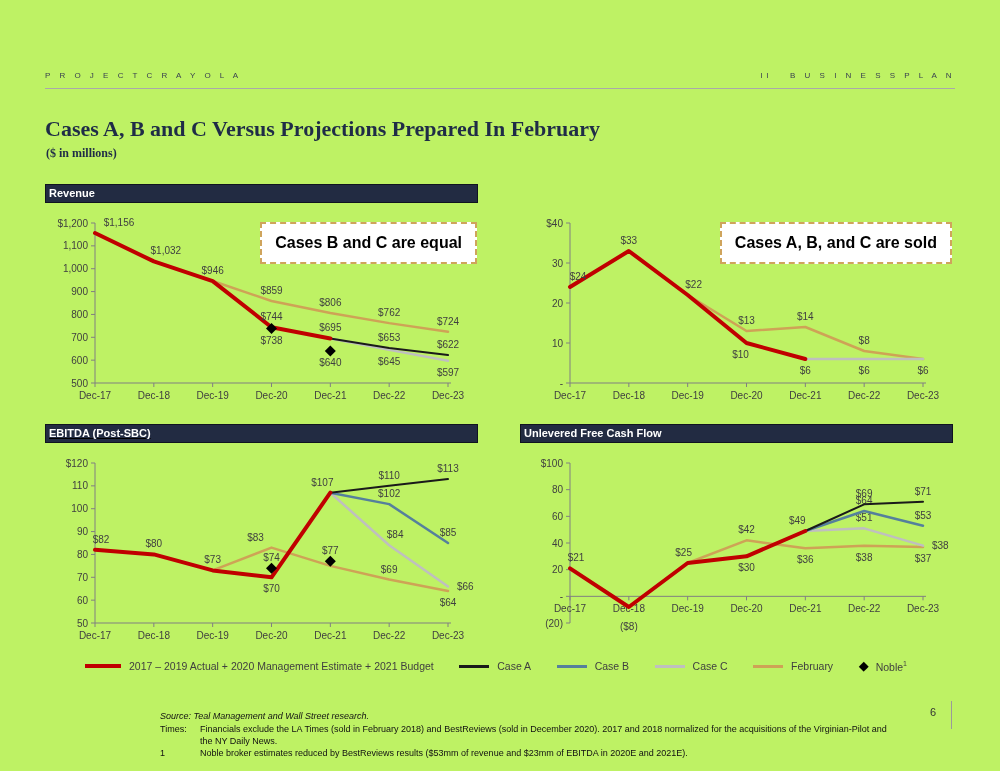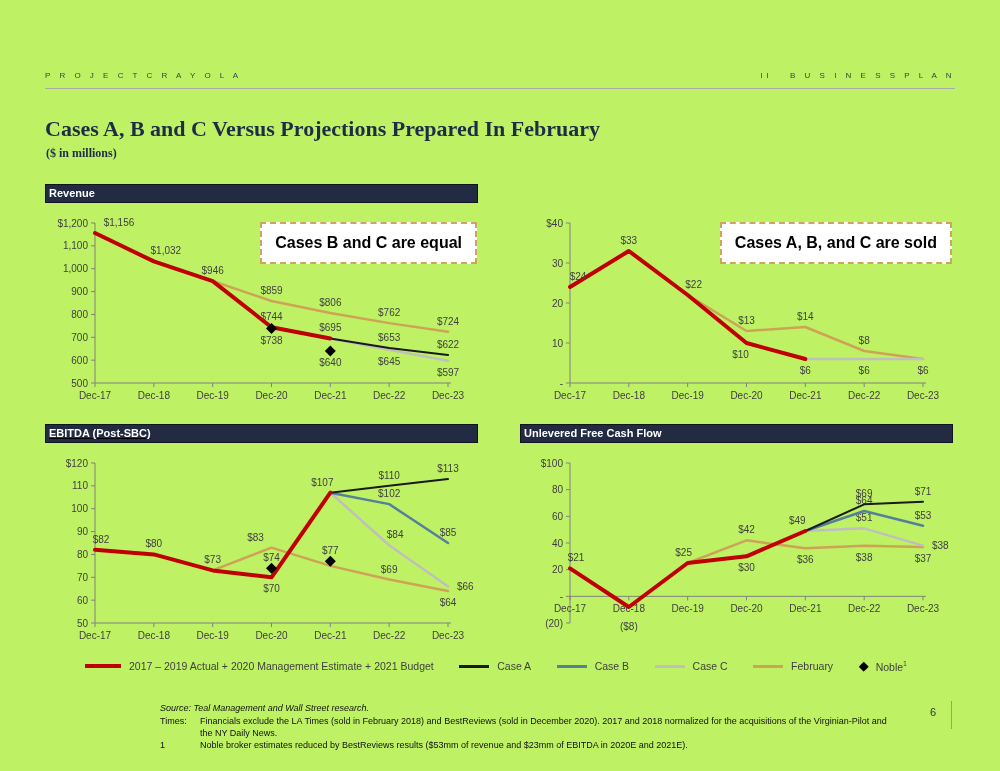--- a/index.html
+++ b/index.html
@@ -25,21 +25,21 @@
            padding:10px 13px;font-size:16px;font-weight:bold;color:#000;z-index:3;}
   
   .legend{position:absolute;left:85px;top:660px;width:822px;display:flex;
           justify-content:space-between;align-items:center;}
   .litem{display:flex;align-items:center;font-size:10.5px;color:#3f3f3f;white-space:nowrap;}
   .lswatch{display:inline-block;margin-right:8px;}
   .ldiamond{font-size:13px;color:#000;margin-right:7px;line-height:10px;}
   sup{font-size:7px;}
   
   .footer{position:absolute;left:160px;top:702px;width:745px;font-size:9px;color:#111;line-height:1.35;}
-  .src{font-style:italic;margin-bottom:1px;}
+  .src{font-style:italic;margin-bottom:1px;margin-top:8px;}
   .frow{display:flex;}
   .flab{width:40px;flex:0 0 40px;}
   .ftext{width:700px;}
   .pageno{position:absolute;left:930px;top:706px;font-size:11px;color:#333;}
   .pagediv{position:absolute;left:951px;top:701px;height:28px;border-left:1px solid #9a9a9a;}
 </style>
 </head>
 <body>
 
 <div class="slide">

